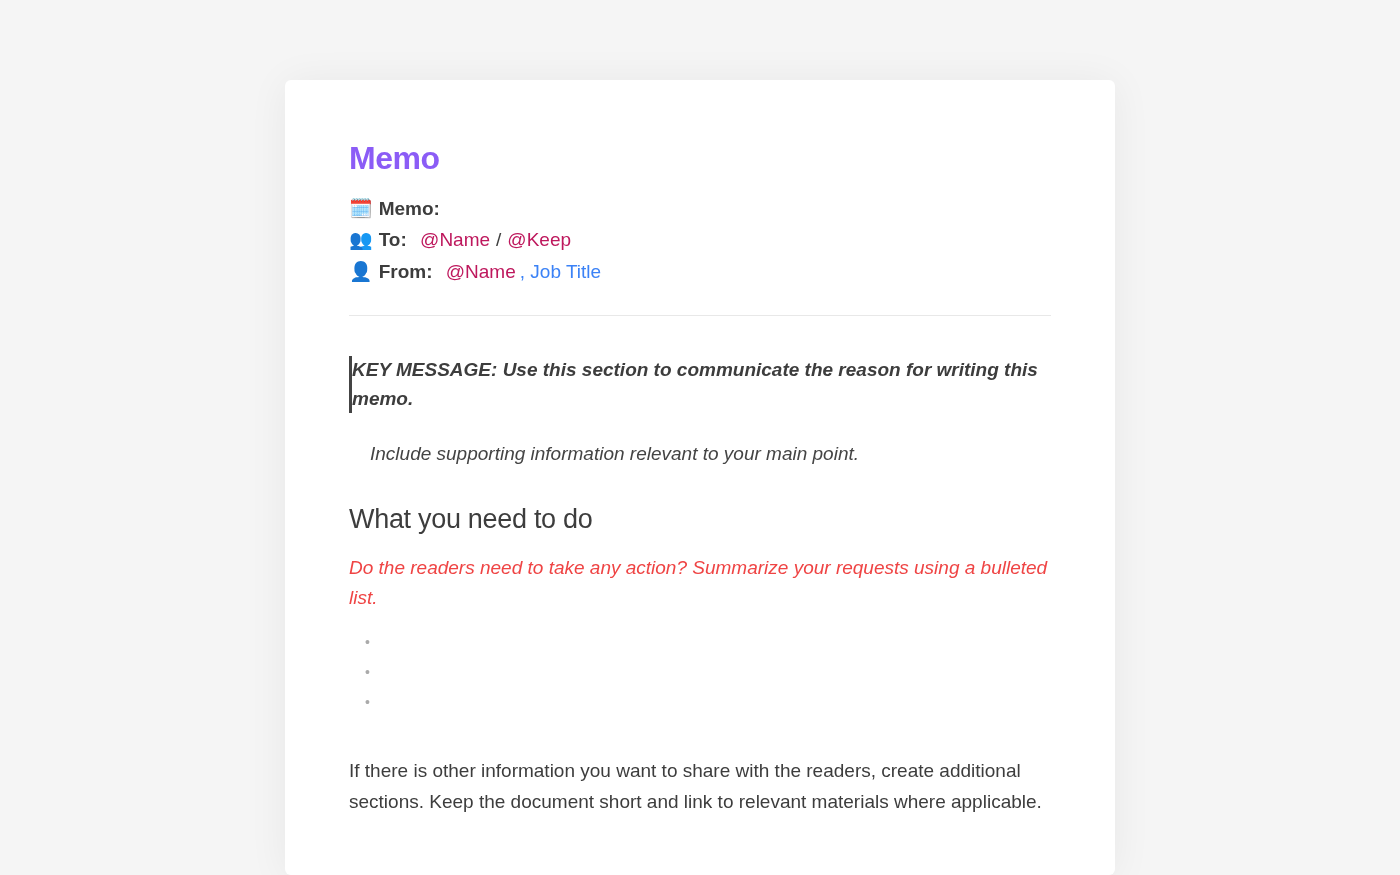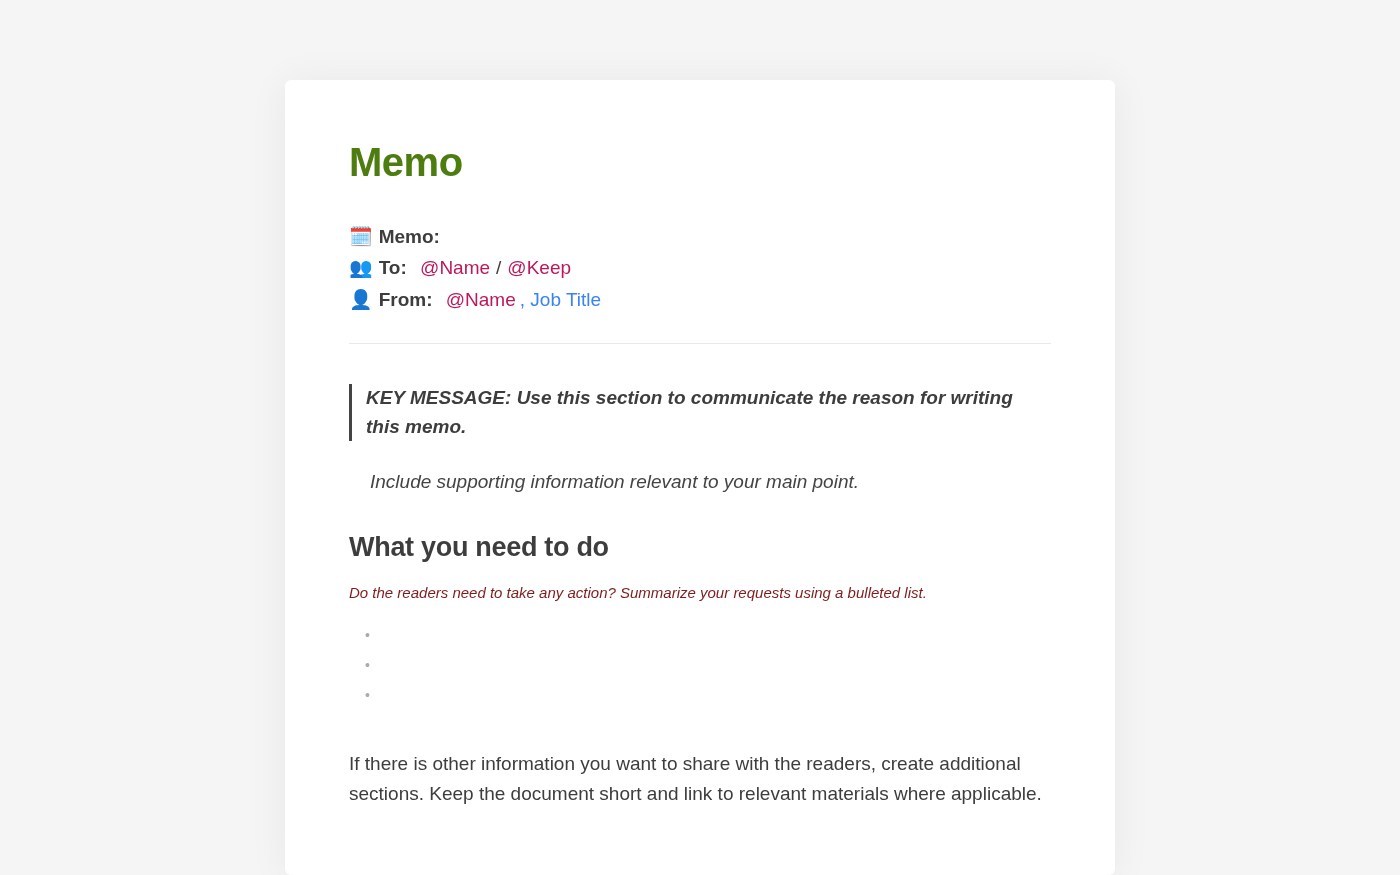--- a/index.html
+++ b/index.html
@@ -21,25 +21,25 @@
     
     .document {
       width: 830px;
       background: #ffffff;
       border-radius: 6px;
       box-shadow: 0 2px 40px rgba(0,0,0,0.06);
       padding: 60px 64px 80px 64px;
     }
     
     .doc-title {
-      font-size: 40px;
+      font-size: 32px;
       font-weight: 600;
-      color: #4d7c0f;
+      color: #8b5cf6;
       letter-spacing: -0.5px;
-      margin-bottom: 36px;
+      margin-bottom: 16px;
     }
     
     .meta-block {
       margin-bottom: 28px;
     }
     
     .meta-row {
       font-size: 19px;
       color: #3d3d3d;
       line-height: 1.65;
@@ -73,21 +73,20 @@
     }
     
     .divider {
       border: none;
       border-top: 1px solid #e8e8e8;
       margin: 0 0 40px 0;
     }
     
     .key-message-block {
       border-left: 3px solid #444;
-      padding-left: 14px;
       margin-bottom: 26px;
     }
     
     .key-message {
       font-size: 19px;
       font-weight: 700;
       font-style: italic;
       color: #3d3d3d;
       line-height: 1.5;
     }
@@ -96,30 +95,30 @@
       font-size: 19px;
       font-style: italic;
       color: #444;
       line-height: 1.55;
       margin-bottom: 36px;
       margin-left: 21px;
     }
     
     .section-heading {
       font-size: 27px;
-      font-weight: 700;
+      font-weight: 400;
       color: #3d3d3d;
       margin-bottom: 18px;
       letter-spacing: -0.3px;
     }
     
     .section-prompt {
-      font-size: 15px;
+      font-size: 19px;
       font-style: italic;
-      color: #7f1d1d;
+      color: #ef4444;
       line-height: 1.55;
       margin-bottom: 18px;
     }
     
     .bullet-list {
       list-style: none;
       padding-left: 16px;
       margin-bottom: 36px;
     }
     

